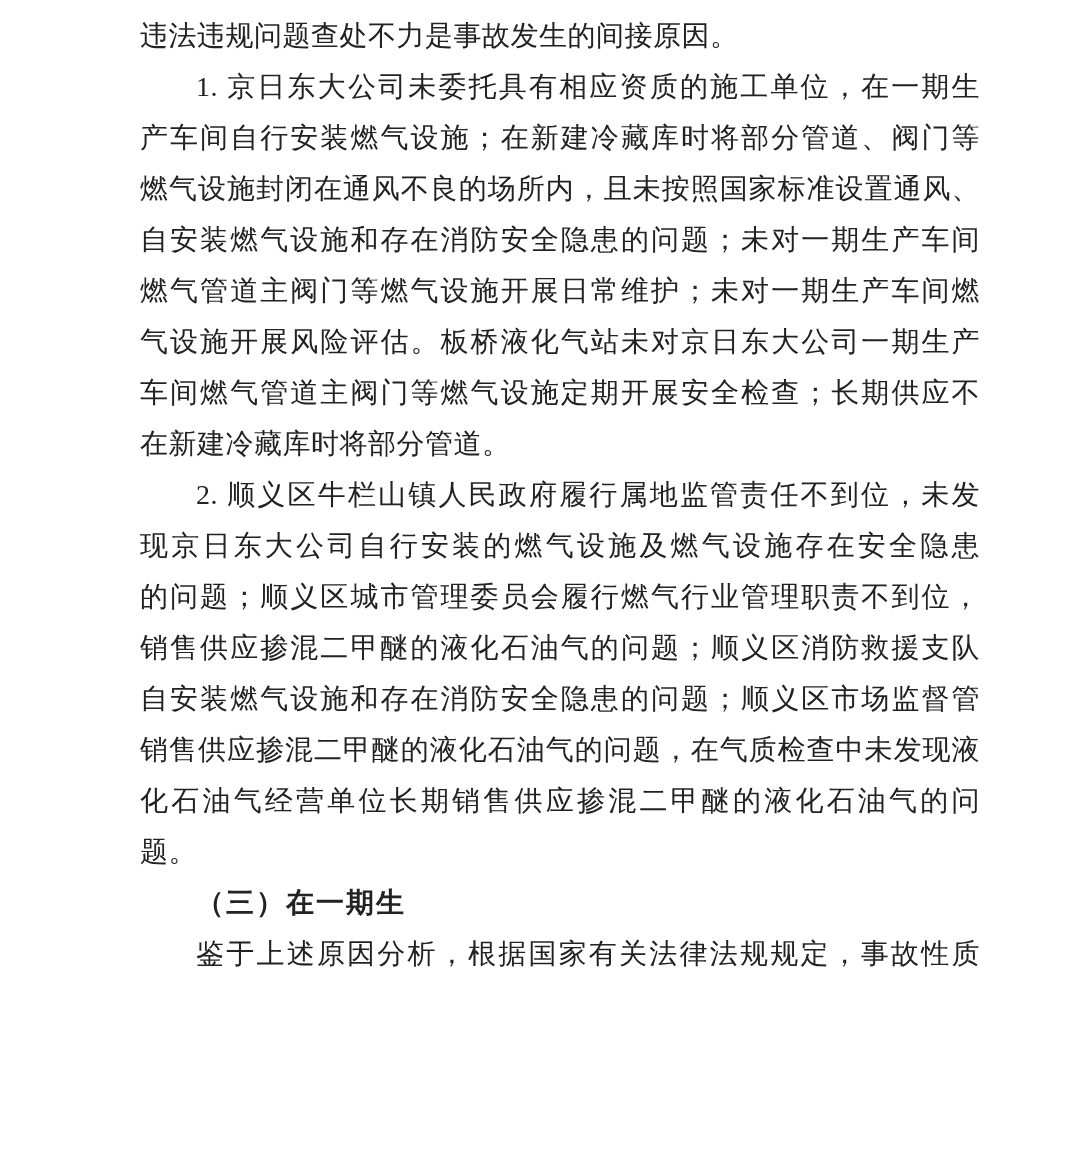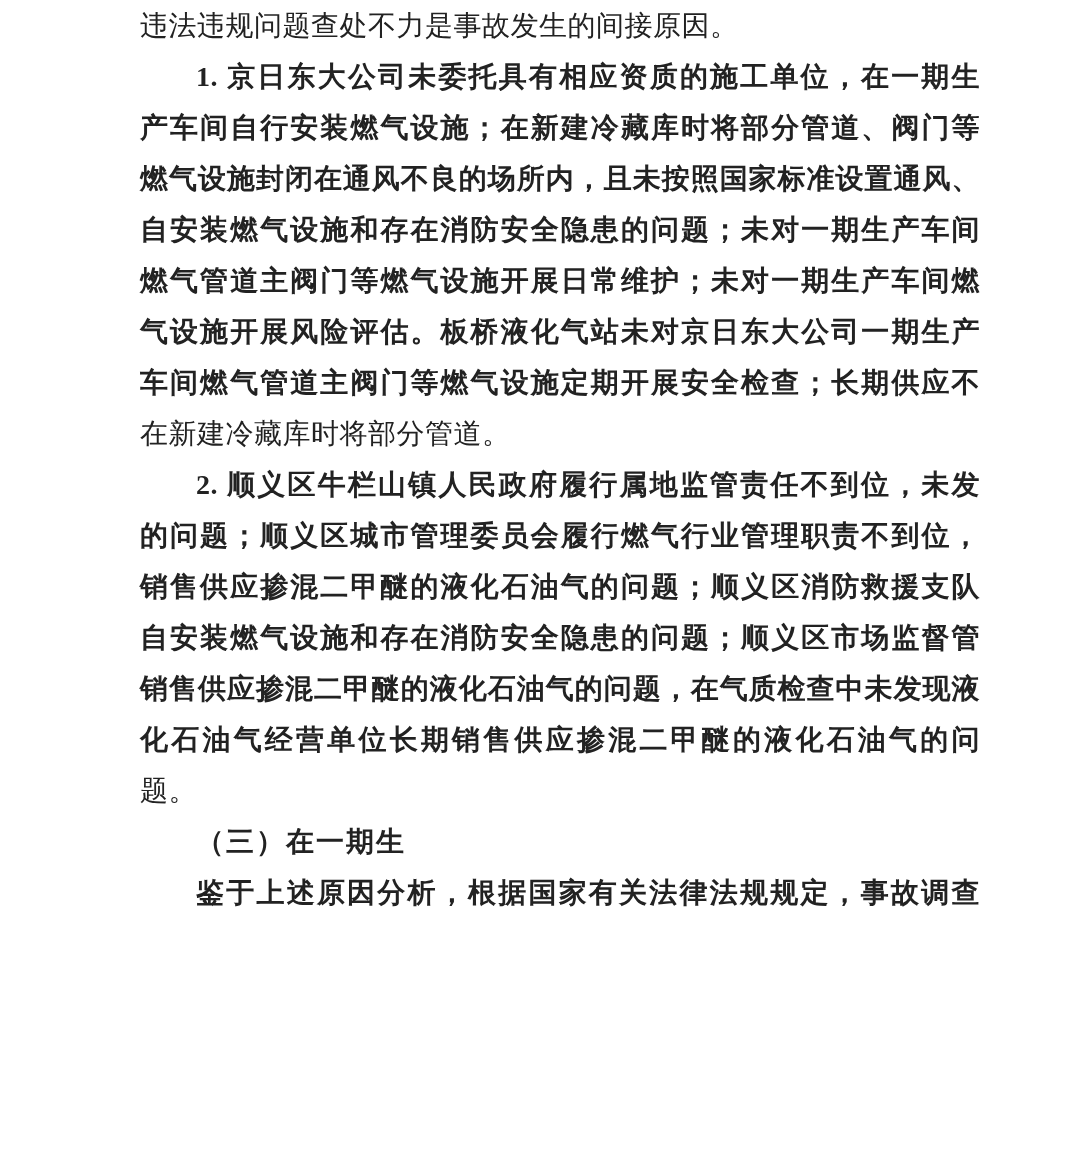--- a/index.html
+++ b/index.html
@@ -11,38 +11,38 @@
     width: 1080px;
     height: 1168px;
     overflow: hidden;
     font-family: "Liberation Serif", serif;
   }
   .page {
     width: 904px;
     height: 1168px;
     background: #ffffff;
     box-sizing: border-box;
+    padding-top: 10px;
   }
   .content {
     margin-left: 140px;
     width: 840px;
   }
   .line {
     font-size: 28px;
     line-height: 51px;
     height: 51px;
     color: #222222;
     text-align: justify;
     white-space: nowrap;
     letter-spacing: 0.5px;
   }
   .line.fill {
     white-space: normal;
     text-align-last: justify;
-    font-weight: bold;
   }
   .line.indent {
     padding-left: 56px;
   }
   .line.bold {
     font-weight: bold;
     letter-spacing: 2px;
   }
 </style>
 </head>
@@ -53,22 +53,23 @@
       <div class="line">违法违规问题查处不力是事故发生的间接原因。</div>
       <div class="line fill indent">1. 京日东大公司未委托具有相应资质的施工单位，在一期生</div>
       <div class="line fill">产车间自行安装燃气设施；在新建冷藏库时将部分管道、阀门等</div>
       <div class="line fill">燃气设施封闭在通风不良的场所内，且未按照国家标准设置通风、</div>
       <div class="line fill">自安装燃气设施和存在消防安全隐患的问题；未对一期生产车间</div>
       <div class="line fill">燃气管道主阀门等燃气设施开展日常维护；未对一期生产车间燃</div>
       <div class="line fill">气设施开展风险评估。板桥液化气站未对京日东大公司一期生产</div>
       <div class="line fill">车间燃气管道主阀门等燃气设施定期开展安全检查；长期供应不</div>
       <div class="line">在新建冷藏库时将部分管道。</div>
       <div class="line fill indent">2. 顺义区牛栏山镇人民政府履行属地监管责任不到位，未发</div>
+      <div class="line fill">现京日东大公司自行安装的燃气设施及燃气设施存在安全隐患</div>
       <div class="line fill">的问题；顺义区城市管理委员会履行燃气行业管理职责不到位，</div>
       <div class="line fill">销售供应掺混二甲醚的液化石油气的问题；顺义区消防救援支队</div>
       <div class="line fill">自安装燃气设施和存在消防安全隐患的问题；顺义区市场监督管</div>
       <div class="line fill">销售供应掺混二甲醚的液化石油气的问题，在气质检查中未发现液</div>
       <div class="line fill">化石油气经营单位长期销售供应掺混二甲醚的液化石油气的问</div>
       <div class="line">题。</div>
       <div class="line indent bold">（三）在一期生</div>
-      <div class="line fill indent">鉴于上述原因分析，根据国家有关法律法规规定，事故调查</div>
+      <div class="line fill indent">鉴于上述原因分析，根据国家有关法律法规规定，事故性质</div>
     </div>
 </div>
 
 </body></html>

